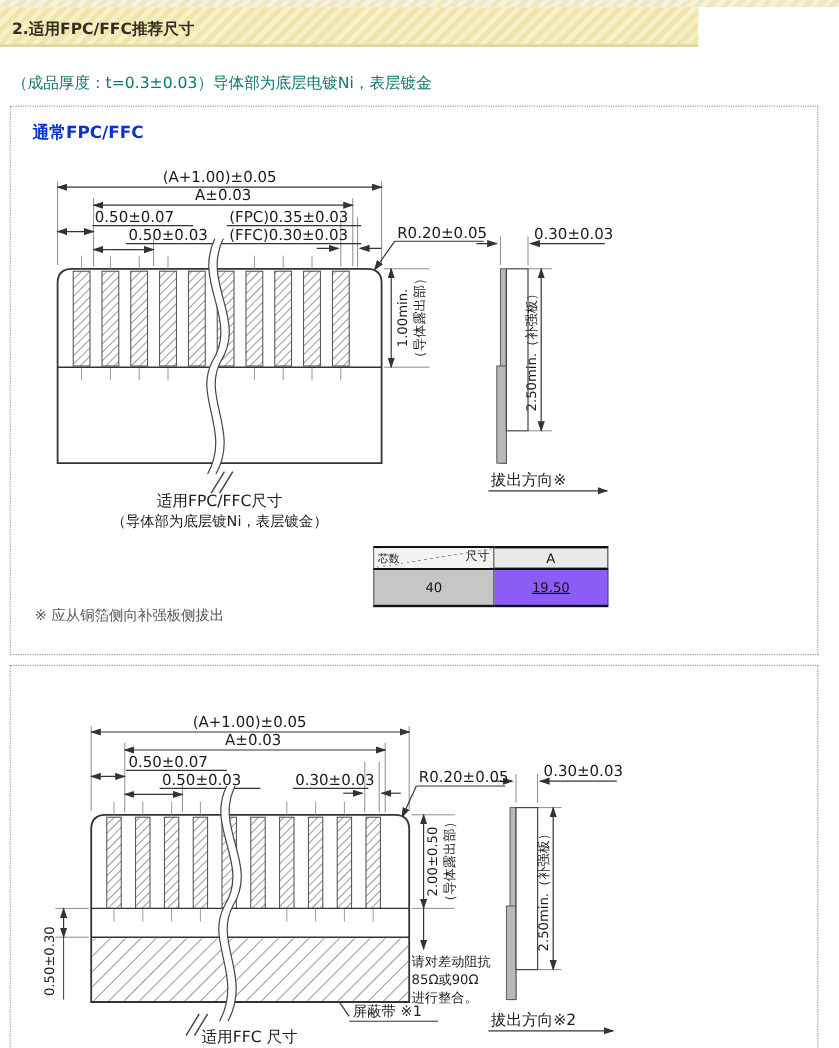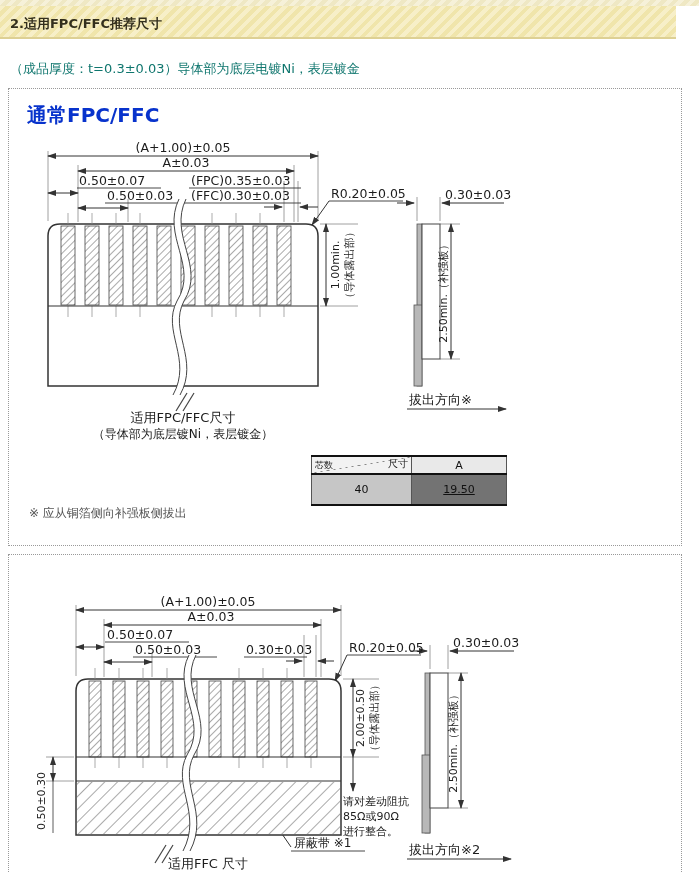--- a/index.html
+++ b/index.html
@@ -1,48 +1,48 @@
 <!DOCTYPE html>
 <html><head>
 <meta charset="utf-8">
 <style>
   * { margin:0; padding:0; box-sizing:border-box; }
   html,body { width:699px; height:873px; overflow:hidden; background:#fff;
     font-family:"DejaVu Sans","Liberation Sans",sans-serif; }
   .topstrip { position:absolute; left:0; top:0; width:699px; height:6px;
     background:repeating-linear-gradient(135deg,#f6f1d9 0 4px,#efe8c4 4px 8px); }
-  .banner { position:absolute; left:0; top:6px; width:676px; height:33px;
+  .banner { position:absolute; left:0; top:6px; width:582px; height:33px;
     background:repeating-linear-gradient(135deg,#f7efc8 0 4px,#f0e5ab 4px 8px);
     border-bottom:2px solid #ddd094; }
   .banner-title { font-size:13px; font-weight:bold; color:#332f1d; padding:9px 0 0 10px; }
   .subtitle { position:absolute; left:10px; top:60px; font-size:13px; color:#0f766e; }
   .panel { position:absolute; left:8px; width:674px; background:#fff; border:1px dotted #999; }
   .panel1 { top:88px; height:458px; }
   .panel2 { top:554px; height:336px; }
-  .sec-title { position:absolute; left:18px; top:13px; font-size:20px; font-weight:bold; color:#0833cc; }
+  .sec-title { position:absolute; left:18px; top:13px; font-size:14px; font-weight:bold; color:#0833cc; }
   svg.draw { position:absolute; left:2px; top:52px; }
   svg.draw2 { position:absolute; left:2px; top:40px; }
   svg text { fill:#1c1c1c; font-family:"DejaVu Sans","Liberation Sans",sans-serif; }
   .dimt { font-size:12.5px; }
   .dims { font-size:11px; }
   .cap  { font-size:13px; }
   .cap2 { font-size:12px; }
   
   .dimtable { position:absolute; left:302px; top:366px; border-collapse:collapse;
     font-size:11px; color:#111; }
   .dimtable td { border:1px solid #555; text-align:center; vertical-align:middle; }
   .dimtable tr.hd td { border-top:2px solid #111; border-bottom:2px solid #111; height:18px; }
   .dimtable tr.rw td { border-bottom:2px solid #111; height:31px; }
   td.diag { width:100px; position:relative; background:
     linear-gradient(to bottom right,#f2f2f2 49.5%,#8a8a8a 49.5%,#8a8a8a 50.6%,#f2f2f2 50.6%); }
   td.colh { width:95px; background:#e9e9e9; }
   .diag-top { position:absolute; right:3px; top:0px; font-size:10px; color:#222; }
   .diag-bot { position:absolute; left:3px; bottom:1px; font-size:9px; color:#222; }
   td.pins { background:#c6c6c6; }
-  td.aval { background:#737373;text-decoration:underline; }
+  td.aval { background:#8b5cf6;text-decoration:underline; }
   .footnote { position:absolute; left:20px; top:416px; font-size:12px; color:#555; }
 </style>
 </head>
 <body>
 
 <div class="topstrip"></div>
 <div class="banner">
   <div class="banner-title">2.适用FPC/FFC推荐尺寸</div>
 </div>
 <div class="subtitle">（成品厚度：t=0.3±0.03）导体部为底层电镀Ni，表层镀金</div>

